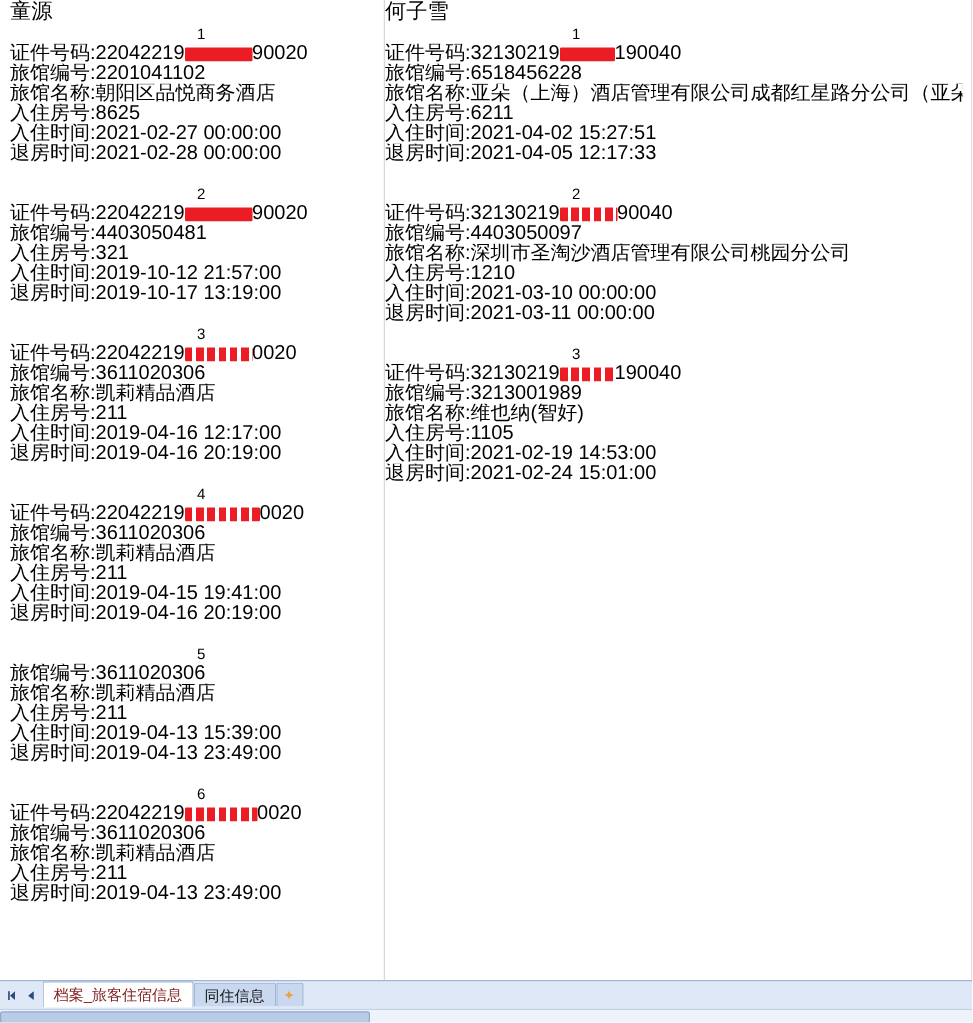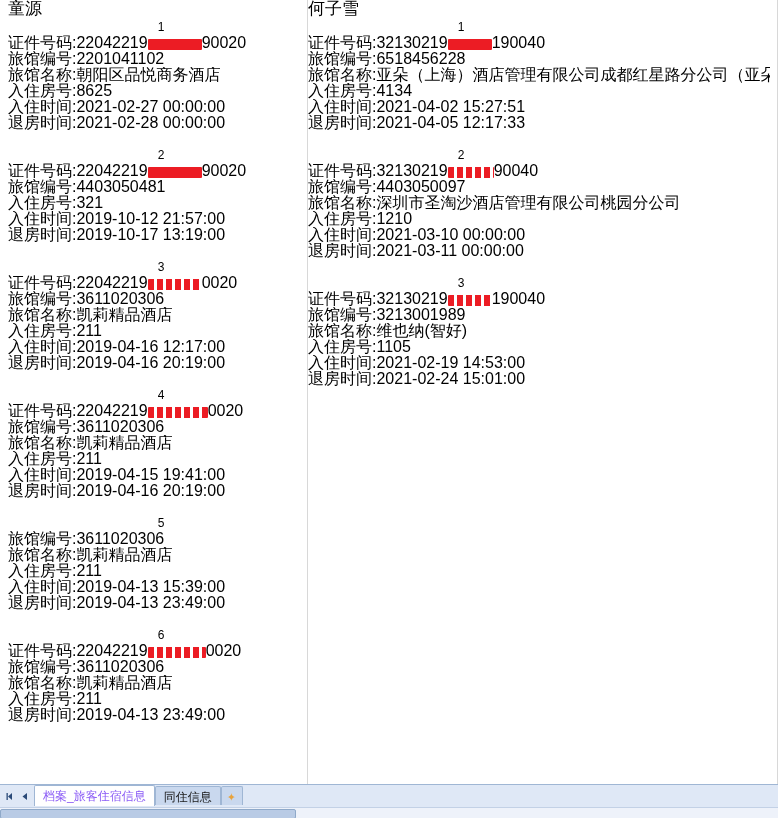--- a/index.html
+++ b/index.html
@@ -125,21 +125,21 @@
     background: #c9d8ee;
     border: 1px solid #9fb6d4;
     border-bottom: none;
     border-radius: 2px 2px 0 0;
     color: #1a1a1a;
     white-space: nowrap;
     box-sizing: border-box;
   }
   .tab.active {
     background: #ffffff;
-    color: #8b5cf6;
+    color: #7f1d1d;
     font-weight: normal;
     height: 21px;
     margin-top: 0;
   }
   .tab-new {
     width: 22px;
     padding: 0;
     position: relative;
   }
   .tab-new .star {
@@ -254,21 +254,21 @@
     </div>
 
     <div class="col col-right" style="width:462px">
       <div class="person-name">何子雪</div>
 
       <div class="record">
         <div class="rec-index">1</div>
         <div class="field"><span>证件号码:</span><span>32130219</span><span class="redact" style="width:44px"></span><span>190040</span></div>
         <div class="field"><span>旅馆编号:</span><span>6518456228</span></div>
         <div class="field"><span>旅馆名称:</span><span>亚朵（上海）酒店管理有限公司成都红星路分公司（亚朵酒店）</span></div>
-        <div class="field"><span>入住房号:</span><span>4134</span></div>
+        <div class="field"><span>入住房号:</span><span>6211</span></div>
         <div class="field"><span>入住时间:</span><span>2021-04-02 15:27:51</span></div>
         <div class="field"><span>退房时间:</span><span>2021-04-05 12:17:33</span></div>
       </div>
       <div class="blank-line"></div>
 
       <div class="record">
         <div class="rec-index" style="width:306px">2</div>
         <div class="field"><span>证件号码:</span><span>32130219</span><span class="redact dashed" style="width:46px"></span><span>90040</span></div>
         <div class="field"><span>旅馆编号:</span><span>4403050097</span></div>
         <div class="field"><span>旅馆名称:</span><span>深圳市圣淘沙酒店管理有限公司桃园分公司</span></div>

